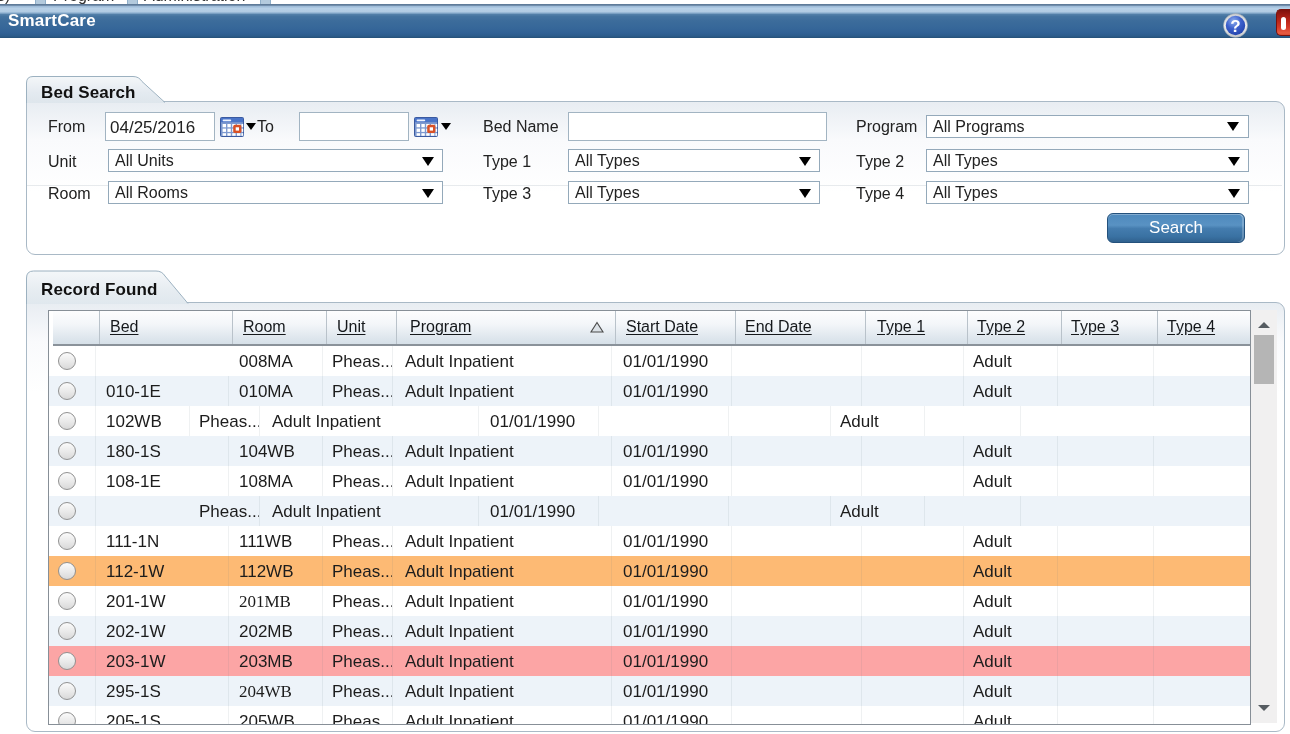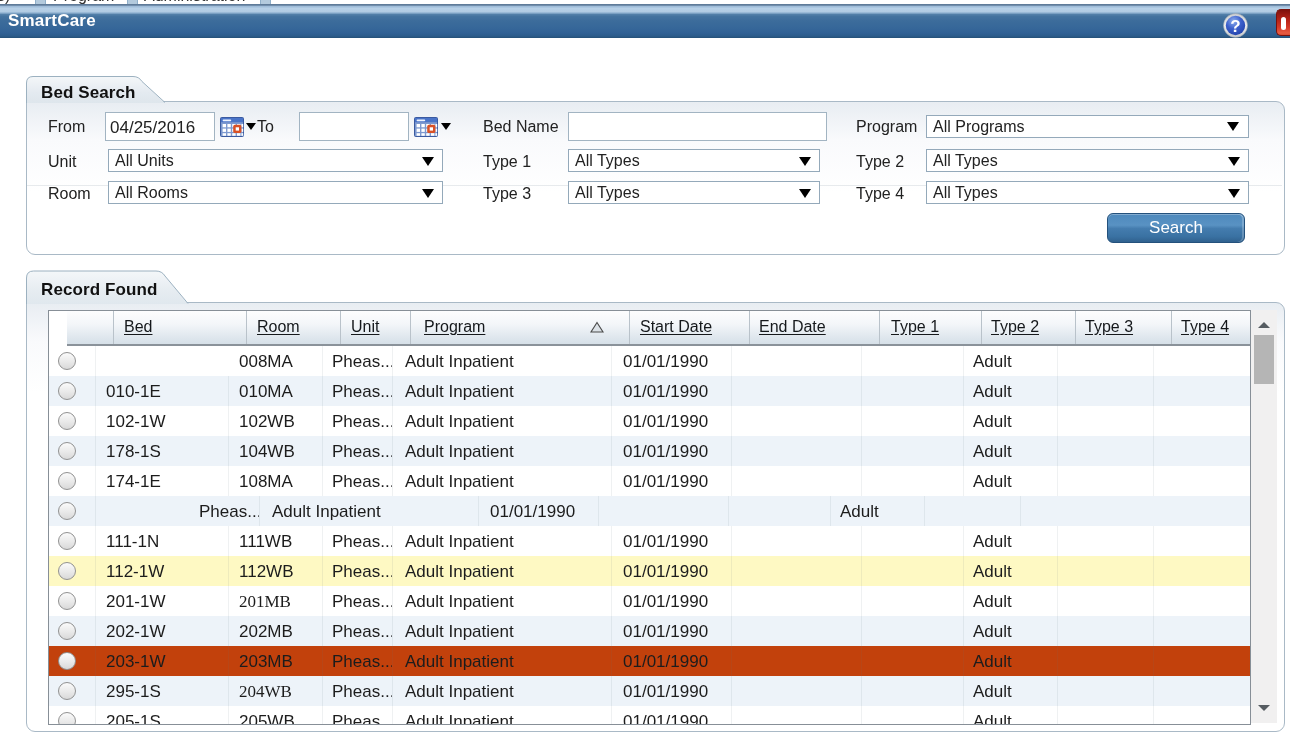--- a/index.html
+++ b/index.html
@@ -27,21 +27,21 @@
 .selarrow{position:absolute;width:0;height:0;border-left:6.5px solid transparent;border-right:6.5px solid transparent;border-top:9px solid #000;}
 .calarrow{position:absolute;width:0;height:0;border-left:5px solid transparent;border-right:5px solid transparent;border-top:7px solid #000;}
 #searchbtn{position:absolute;left:1107px;top:213px;width:138px;height:30px;border-radius:6px;
   border:1px solid #24517c;box-sizing:border-box;
   background:linear-gradient(180deg,#4e89bc 0%,#5992c3 40%,#447cae 52%,#3a72a3 80%,#30618e 100%);
   box-shadow:inset 0 1px 0 rgba(255,255,255,.3), inset -2px 0 0 rgba(255,255,255,.22);
   color:#fff;font-size:17px;text-align:center;line-height:28px;}
 
 #tablewrap{position:absolute;left:48px;top:310px;width:1203px;height:415px;box-sizing:border-box;
   border:1px solid #878f97;background:#fff;overflow:hidden;}
-#ghead{position:absolute;left:18px;top:0;width:1201px;height:35px;box-sizing:border-box;
+#ghead{position:absolute;left:4px;top:0;width:1201px;height:35px;box-sizing:border-box;
   background:linear-gradient(180deg,#fdfdfe 0%,#f3f6f9 40%,#dee6ed 82%,#d6e0e8 100%);
   border-bottom:2px solid #8a929a;display:flex;}
 #ghead .hc{box-sizing:border-box;border-right:1px solid #b9c2ca;height:33px;line-height:32px;
   font-size:16px;color:#15181b;}
 #ghead .hc u{text-underline-offset:2px;}
 .row{position:absolute;left:0;width:1201px;height:30px;display:flex;font-size:17px;color:#1c1c1c;}
 .row .c{box-sizing:border-box;border-right:1px solid rgba(100,115,130,0.10);height:30px;
   overflow:hidden;white-space:nowrap;line-height:31px;}
 .radio{margin:6px 0 0 9px;width:18px;height:18px;border-radius:50%;border:1px solid #919191;
   box-sizing:border-box;background:linear-gradient(180deg,#fbfbfb 0%,#e9e9e9 55%,#d9d9d9 100%);}
@@ -244,51 +244,50 @@
   <div class="c" style="width:130px;"></div>
   <div class="c" style="width:102px;"></div>
   <div class="c" style="width:94px;padding-left:9px;">Adult</div>
   <div class="c" style="width:96px;"></div>
   <div class="c" style="width:96px;border-right:none;"></div>
 </div>
     <div class="row" style="top:95px;background:#ffffff;">
   <div class="c" style="width:47px;">
         <div class="radio"></div>
       </div>
-  <div class="c" style="width:133px;padding-left:10px;">102-1W</div>
   <div class="c" style="width:94px;padding-left:10px;">102WB</div>
   <div class="c" style="width:70px;padding-left:9px;">Pheas...</div>
   <div class="c" style="width:219px;padding-left:12px;">Adult Inpatient</div>
   <div class="c" style="width:120px;padding-left:11px;">01/01/1990</div>
   <div class="c" style="width:130px;"></div>
   <div class="c" style="width:102px;"></div>
   <div class="c" style="width:94px;padding-left:9px;">Adult</div>
   <div class="c" style="width:96px;"></div>
   <div class="c" style="width:96px;border-right:none;"></div>
 </div>
     <div class="row" style="top:125px;background:#edf3f9;">
   <div class="c" style="width:47px;">
         <div class="radio"></div>
       </div>
-  <div class="c" style="width:133px;padding-left:10px;">178-1S</div>
+  <div class="c" style="width:133px;padding-left:10px;">180-1S</div>
   <div class="c" style="width:94px;padding-left:10px;">104WB</div>
   <div class="c" style="width:70px;padding-left:9px;">Pheas...</div>
   <div class="c" style="width:219px;padding-left:12px;">Adult Inpatient</div>
   <div class="c" style="width:120px;padding-left:11px;">01/01/1990</div>
   <div class="c" style="width:130px;"></div>
   <div class="c" style="width:102px;"></div>
   <div class="c" style="width:94px;padding-left:9px;">Adult</div>
   <div class="c" style="width:96px;"></div>
   <div class="c" style="width:96px;border-right:none;"></div>
 </div>
     <div class="row" style="top:155px;background:#ffffff;">
   <div class="c" style="width:47px;">
         <div class="radio"></div>
       </div>
-  <div class="c" style="width:133px;padding-left:10px;">174-1E</div>
+  <div class="c" style="width:133px;padding-left:10px;">108-1E</div>
   <div class="c" style="width:94px;padding-left:10px;">108MA</div>
   <div class="c" style="width:70px;padding-left:9px;">Pheas...</div>
   <div class="c" style="width:219px;padding-left:12px;">Adult Inpatient</div>
   <div class="c" style="width:120px;padding-left:11px;">01/01/1990</div>
   <div class="c" style="width:130px;"></div>
   <div class="c" style="width:102px;"></div>
   <div class="c" style="width:94px;padding-left:9px;">Adult</div>
   <div class="c" style="width:96px;"></div>
   <div class="c" style="width:96px;border-right:none;"></div>
 </div>
@@ -314,21 +313,21 @@
   <div class="c" style="width:94px;padding-left:10px;">111WB</div>
   <div class="c" style="width:70px;padding-left:9px;">Pheas...</div>
   <div class="c" style="width:219px;padding-left:12px;">Adult Inpatient</div>
   <div class="c" style="width:120px;padding-left:11px;">01/01/1990</div>
   <div class="c" style="width:130px;"></div>
   <div class="c" style="width:102px;"></div>
   <div class="c" style="width:94px;padding-left:9px;">Adult</div>
   <div class="c" style="width:96px;"></div>
   <div class="c" style="width:96px;border-right:none;"></div>
 </div>
-    <div class="row" style="top:245px;background:#fef9c3;">
+    <div class="row" style="top:245px;background:#fdba74;">
   <div class="c" style="width:47px;">
         <div class="radio"></div>
       </div>
   <div class="c" style="width:133px;padding-left:10px;">112-1W</div>
   <div class="c" style="width:94px;padding-left:10px;">112WB</div>
   <div class="c" style="width:70px;padding-left:9px;">Pheas...</div>
   <div class="c" style="width:219px;padding-left:12px;">Adult Inpatient</div>
   <div class="c" style="width:120px;padding-left:11px;">01/01/1990</div>
   <div class="c" style="width:130px;"></div>
   <div class="c" style="width:102px;"></div>
@@ -359,21 +358,21 @@
   <div class="c" style="width:94px;padding-left:10px;">202MB</div>
   <div class="c" style="width:70px;padding-left:9px;">Pheas...</div>
   <div class="c" style="width:219px;padding-left:12px;">Adult Inpatient</div>
   <div class="c" style="width:120px;padding-left:11px;">01/01/1990</div>
   <div class="c" style="width:130px;"></div>
   <div class="c" style="width:102px;"></div>
   <div class="c" style="width:94px;padding-left:9px;">Adult</div>
   <div class="c" style="width:96px;"></div>
   <div class="c" style="width:96px;border-right:none;"></div>
 </div>
-    <div class="row" style="top:335px;background:#c2410c;">
+    <div class="row" style="top:335px;background:#fca5a5;">
   <div class="c" style="width:47px;">
         <div class="radio"></div>
       </div>
   <div class="c" style="width:133px;padding-left:10px;">203-1W</div>
   <div class="c" style="width:94px;padding-left:10px;">203MB</div>
   <div class="c" style="width:70px;padding-left:9px;">Pheas...</div>
   <div class="c" style="width:219px;padding-left:12px;">Adult Inpatient</div>
   <div class="c" style="width:120px;padding-left:11px;">01/01/1990</div>
   <div class="c" style="width:130px;"></div>
   <div class="c" style="width:102px;"></div>

